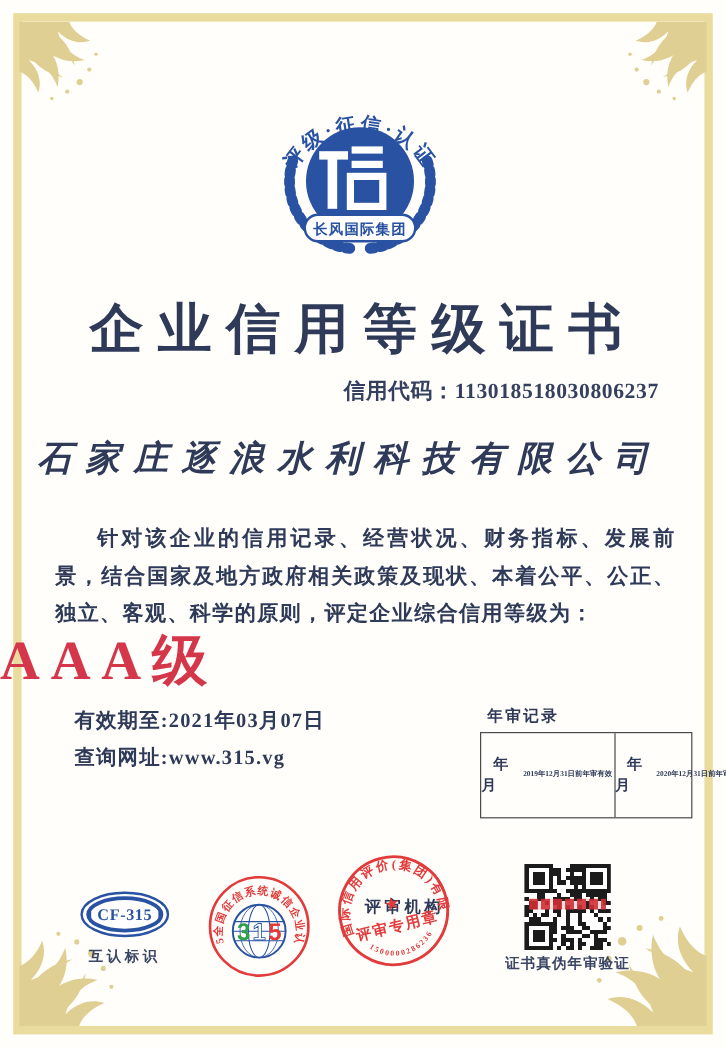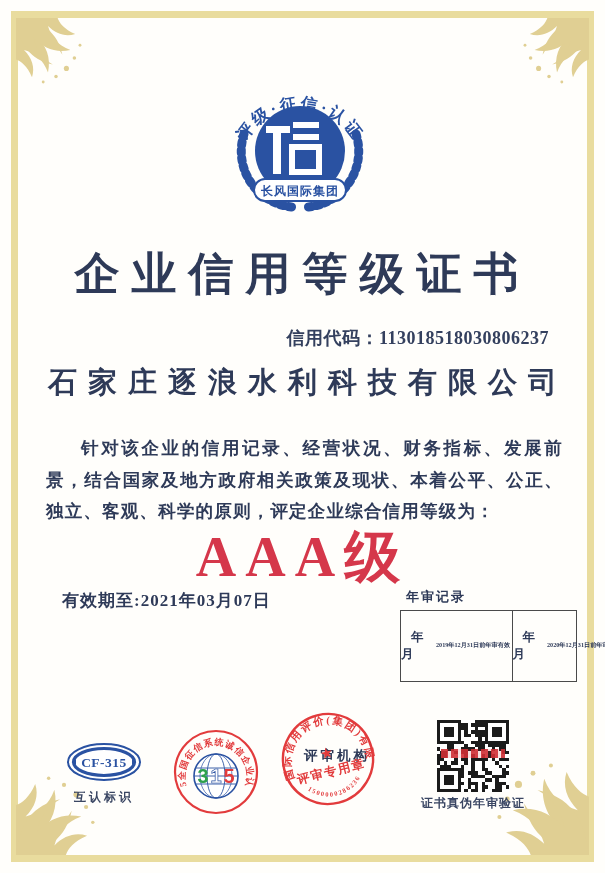--- a/index.html
+++ b/index.html
@@ -21,37 +21,37 @@
   .fl-br{right:16px;bottom:18px;width:112px;height:112px;transform:scale(-1,-1);}
 
   .logo-wrap{position:absolute;left:212px;top:76px;width:176px;height:150px;}
 
   .title{
     position:absolute;left:30px;right:30px;top:244px;
     text-align:center;font-size:45px;font-weight:bold;
     letter-spacing:12px;color:#2e3a58;white-space:nowrap;
   }
   .credit-code{
-    position:absolute;right:56px;top:326px;
+    position:absolute;right:56px;top:314px;
     font-size:18px;font-weight:bold;color:#34405e;letter-spacing:.5px;
   }
   .company{
     position:absolute;left:20px;right:20px;top:363px;
-    text-align:center;font-size:29px;font-weight:bold;letter-spacing:11px;
+    text-align:left;font-size:29px;font-weight:bold;letter-spacing:11px;
     font-family:"Liberation Sans","DejaVu Sans",sans-serif;color:#2e3a58;
-    text-indent:11px;white-space:nowrap;
+    text-indent:11px;white-space:nowrap;font-style:italic;
   }
   .paragraph{
     position:absolute;left:46px;right:42px;top:433px;
     font-size:17.5px;line-height:31.5px;letter-spacing:1.2px;
     text-align:justify;text-indent:2em;font-weight:600;color:#2e3a58;
   }
   .rating{
     position:absolute;left:0;right:0;top:520px;
-    text-align:center;font-size:56px;font-weight:bold;
+    font-size:46px;font-weight:bold;
     letter-spacing:9px;color:#d5374a;
   }
   .details{
     position:absolute;left:62px;top:586px;
     font-size:17px;font-weight:bold;line-height:30.5px;letter-spacing:1px;
     color:#2e3a58;
   }
   .annual{position:absolute;left:400px;top:588px;width:177px;}
   .annual-title{font-size:13px;font-weight:bold;letter-spacing:2px;margin:0 0 4px 6px;}
   .annual-box{
@@ -145,20 +145,21 @@
 </div>
 
 <div class="title">企业信用等级证书</div>
 <div class="credit-code">信用代码：113018518030806237</div>
 <div class="company">石家庄逐浪水利科技有限公司</div>
 <div class="paragraph">针对该企业的信用记录、经营状况、财务指标、发展前景，结合国家及地方政府相关政策及现状、本着公平、公正、独立、客观、科学的原则，评定企业综合信用等级为：</div>
 <div class="rating">AAA级</div>
 
 <div class="details">
   <div>有效期至:2021年03月07日</div>
+  <div>查询网址:www.315.vg</div>
 </div>
 
 <div class="annual">
   <div class="annual-title">年审记录</div>
   <div class="annual-box">
     <div class="annual-cell">
       <div class="annual-ym">年  月</div>
       <div class="annual-note">2019年12月31日前年审有效</div>
     </div>
     <div class="annual-cell">

